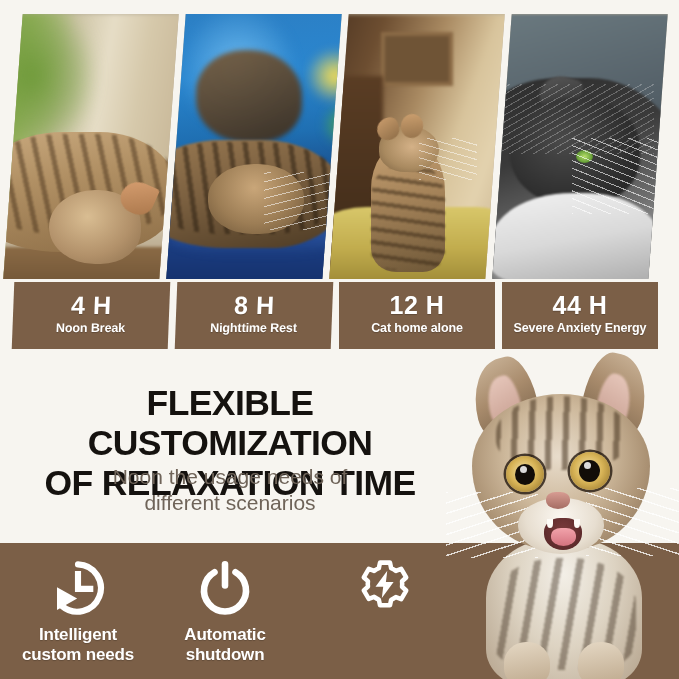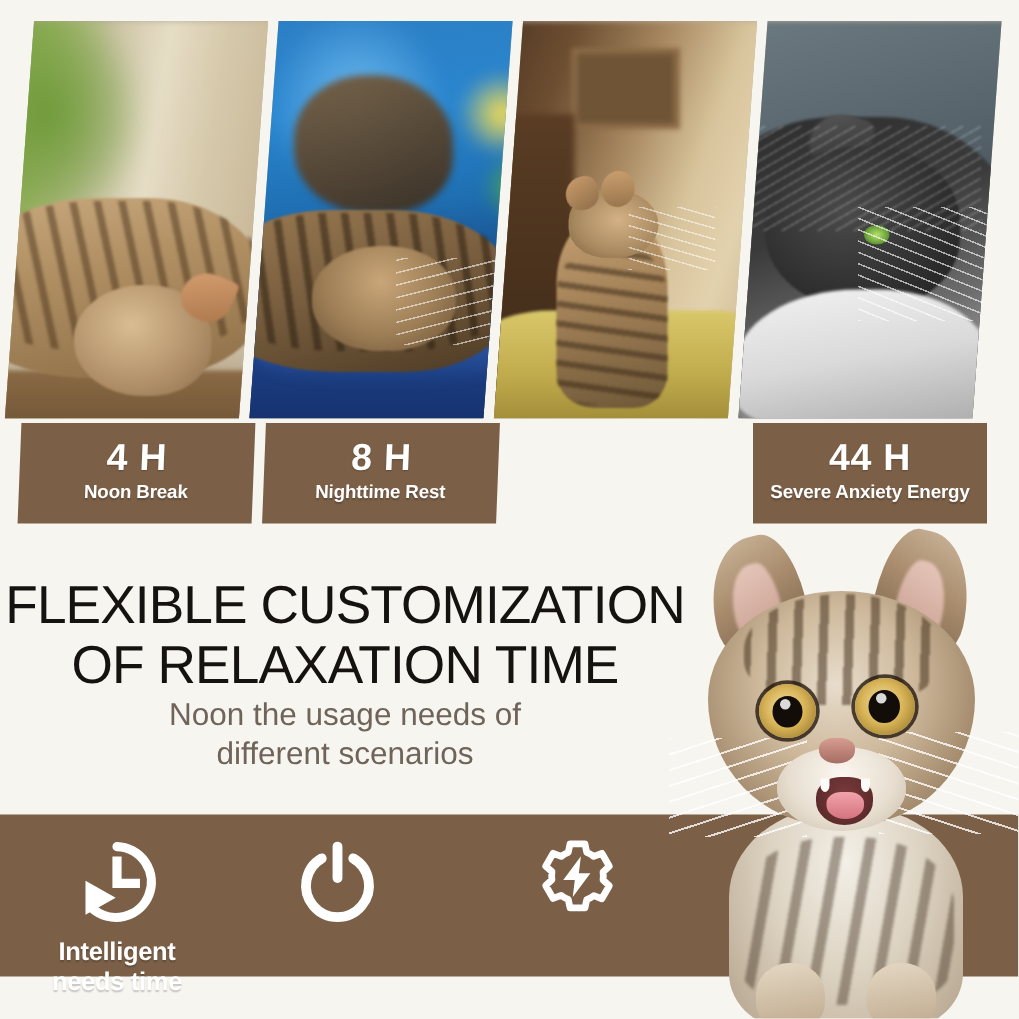--- a/index.html
+++ b/index.html
@@ -324,21 +324,21 @@
     height: 190px;
   }
   .headline {
     position: absolute;
     left: 0;
     top: 32px;
     width: 460px;
     text-align: center;
     color: #15120f;
     font-size: 35.5px;
-    font-weight: normal;
+    font-weight: bold;
     line-height: 1.12;
     letter-spacing: -0.6px;
   }
   .headline .l2 { display: block; }
   .subtitle {
     position: absolute;
     left: 0;
     top: 112px;
     width: 460px;
     text-align: center;
@@ -347,21 +347,21 @@
     line-height: 1.24;
     font-weight: 400;
   }
 
   
   .feature-bar {
     position: absolute;
     left: 0;
     top: 543px;
     width: 679px;
-    height: 108px;
+    height: 136px;
     background: #7b5f47;
   }
   .feature {
     position: absolute;
     top: 14px;
     width: 146px;
     text-align: center;
     color: #ffffff;
   }
   .feature-0 { left: 5px; }
@@ -572,20 +572,24 @@
             <div class="p2-couch"></div>
             <div class="p2-cat"></div>
             <div class="p2-cat-str"></div>
             <div class="p2-head"></div>
             <div class="p2-ear1"></div>
             <div class="p2-ear2"></div>
             <div class="p2-whisk"></div>
           </div>
         </div>
       </div>
+      <div class="caption caption-2">
+        <div class="cap-hours">12 H</div>
+        <div class="cap-label">Cat home alone</div>
+      </div>
     </div>
 
     <div class="panel panel-3">
       <div class="photo-clip">
         <div class="photo-inner">
           <div class="scene">
             <div class="p3-bg"></div>
             <div class="p3-body"></div>
             <div class="p3-ear"></div>
             <div class="p3-face"></div>
@@ -619,30 +623,34 @@
     <div class="feature feature-0">
       <div class="feature-icon">
         <svg width="56" height="56" viewBox="0 0 64 64" aria-hidden="true">
           <path d="M32 5 A27 27 0 1 1 13.5 52.4" fill="none" stroke="#ffffff" stroke-width="7" stroke-linecap="round"></path>
           <path d="M32 16 L32 33 L46 33" fill="none" stroke="#ffffff" stroke-width="7" stroke-linecap="square" stroke-linejoin="miter"></path>
           <path d="M8 31 L8 57 L31 44 Z" fill="#ffffff"></path>
         </svg>
       </div>
       <div class="feature-label">
         <div>Intelligent</div>
-        <div>needs time</div>
+        <div>custom needs</div>
       </div>
     </div>
 
     <div class="feature feature-1">
       <div class="feature-icon">
         <svg width="56" height="56" viewBox="0 0 64 64" aria-hidden="true">
           <path d="M20 14 A24 24 0 1 0 44 14" fill="none" stroke="#ffffff" stroke-width="7.5" stroke-linecap="round"></path>
           <line x1="32" y1="5" x2="32" y2="29" stroke="#ffffff" stroke-width="7.5" stroke-linecap="round"></line>
         </svg>
+      </div>
+      <div class="feature-label">
+        <div>Automatic</div>
+        <div>shutdown</div>
       </div>
     </div>
 
     <div class="feature feature-2">
       <div class="feature-icon">
         <svg width="58" height="58" viewBox="0 0 64 64" aria-hidden="true">
           <path d="M26.5 4 h11 l1.3 6.2 a22.6 22.6 0 0 1 5.2 3 l5.9-2.3 5.5 9.5-4.6 4.2
                    a22.6 22.6 0 0 1 0 6 l4.6 4.2-5.5 9.5-5.9-2.3 a22.6 22.6 0 0 1-5.2 3
                    L37.5 51 h-11 l-1.3-6.2 a22.6 22.6 0 0 1-5.2-3 l-5.9 2.3-5.5-9.5 4.6-4.2
                    a22.6 22.6 0 0 1 0-6 L8.6 20.4 l5.5-9.5 5.9 2.3 a22.6 22.6 0 0 1 5.2-3 Z" fill="none" stroke="#ffffff" stroke-width="5" stroke-linejoin="round"></path>

